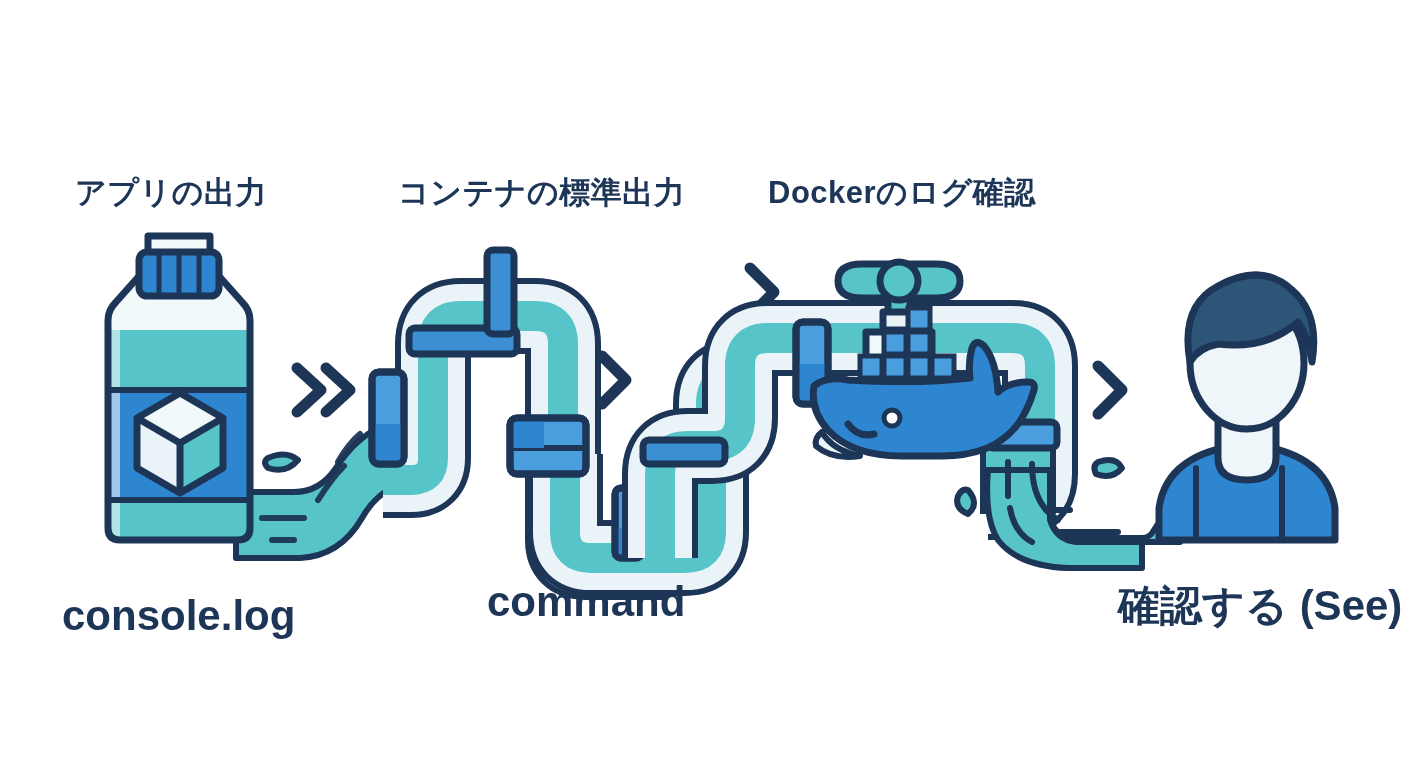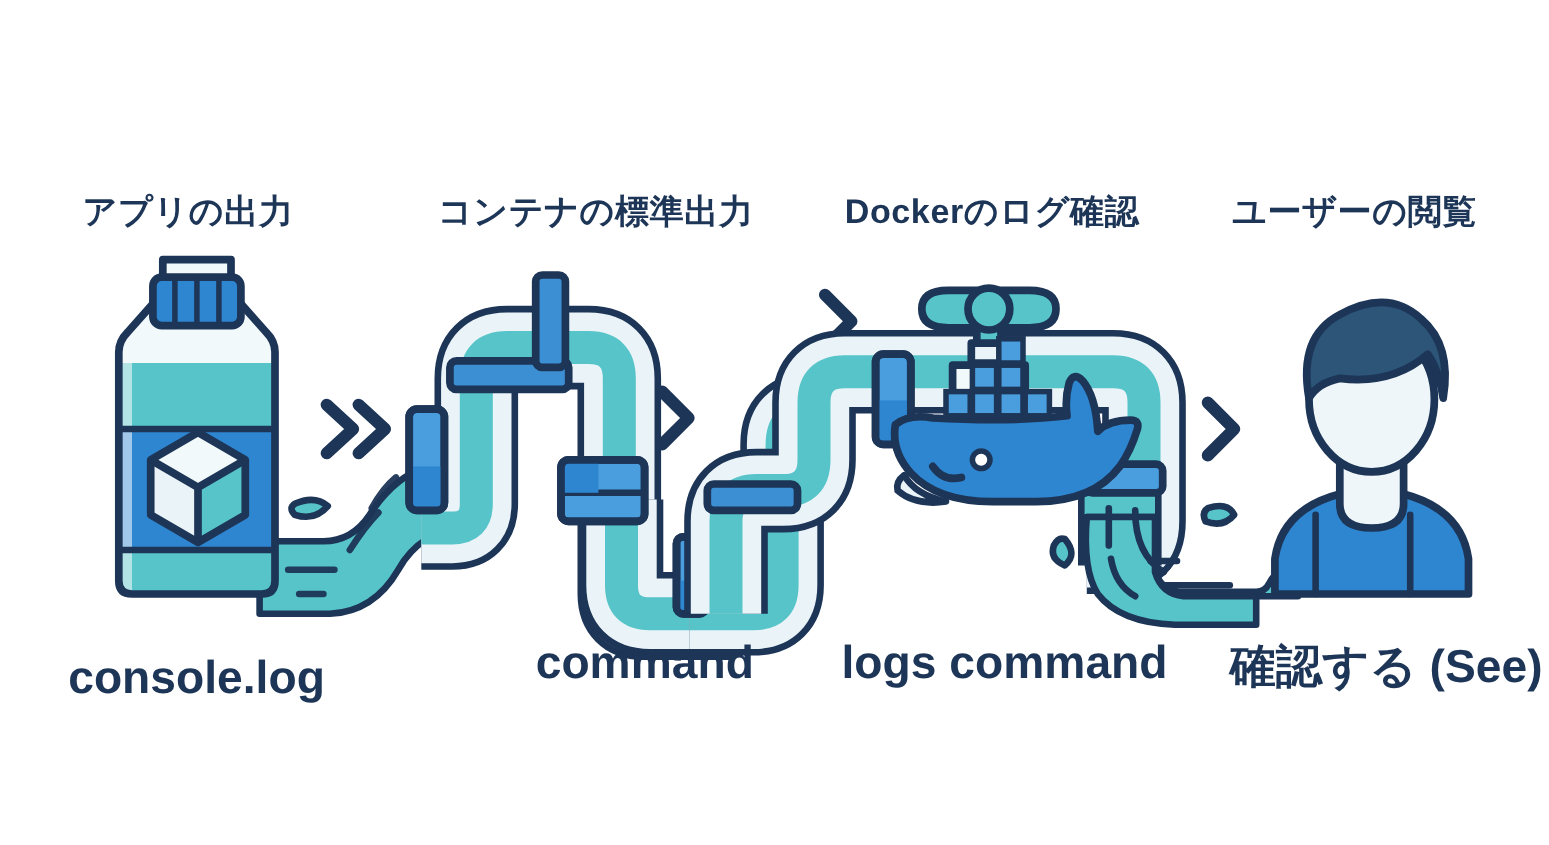--- a/index.html
+++ b/index.html
@@ -246,20 +246,18 @@
       <ellipse cx="1247" cy="363" rx="57" ry="66" fill="#eef6fa" stroke="#1d3557" stroke-width="7"></ellipse>
 
       <path d="M1190 362 q-10 -56 28 -76 q44 -24 74 4 q28 24 20 72 q-4 -26 -14 -40
                q-32 28 -80 22 q-20 4 -28 18 z" fill="#2c5578" stroke="#1d3557" stroke-width="7" stroke-linejoin="round"></path>
     </g>
   </svg>
 
   <div class="stage-label-top t1">アプリの出力</div>
   <div class="stage-label-top t3">Dockerのログ確認</div>
   <div class="stage-label-top t2">コンテナの標準出力</div>
-  <div class="stage-label-top t4">ユーザーの閲覧</div>
 
   <div class="stage-label-bottom b1">console.log</div>
   <div class="stage-label-bottom b2">command</div>
-  <div class="stage-label-bottom b3">logs command</div>
   <div class="stage-label-bottom b4">確認する (See)</div>
 
 </div>
 
 </body></html>

